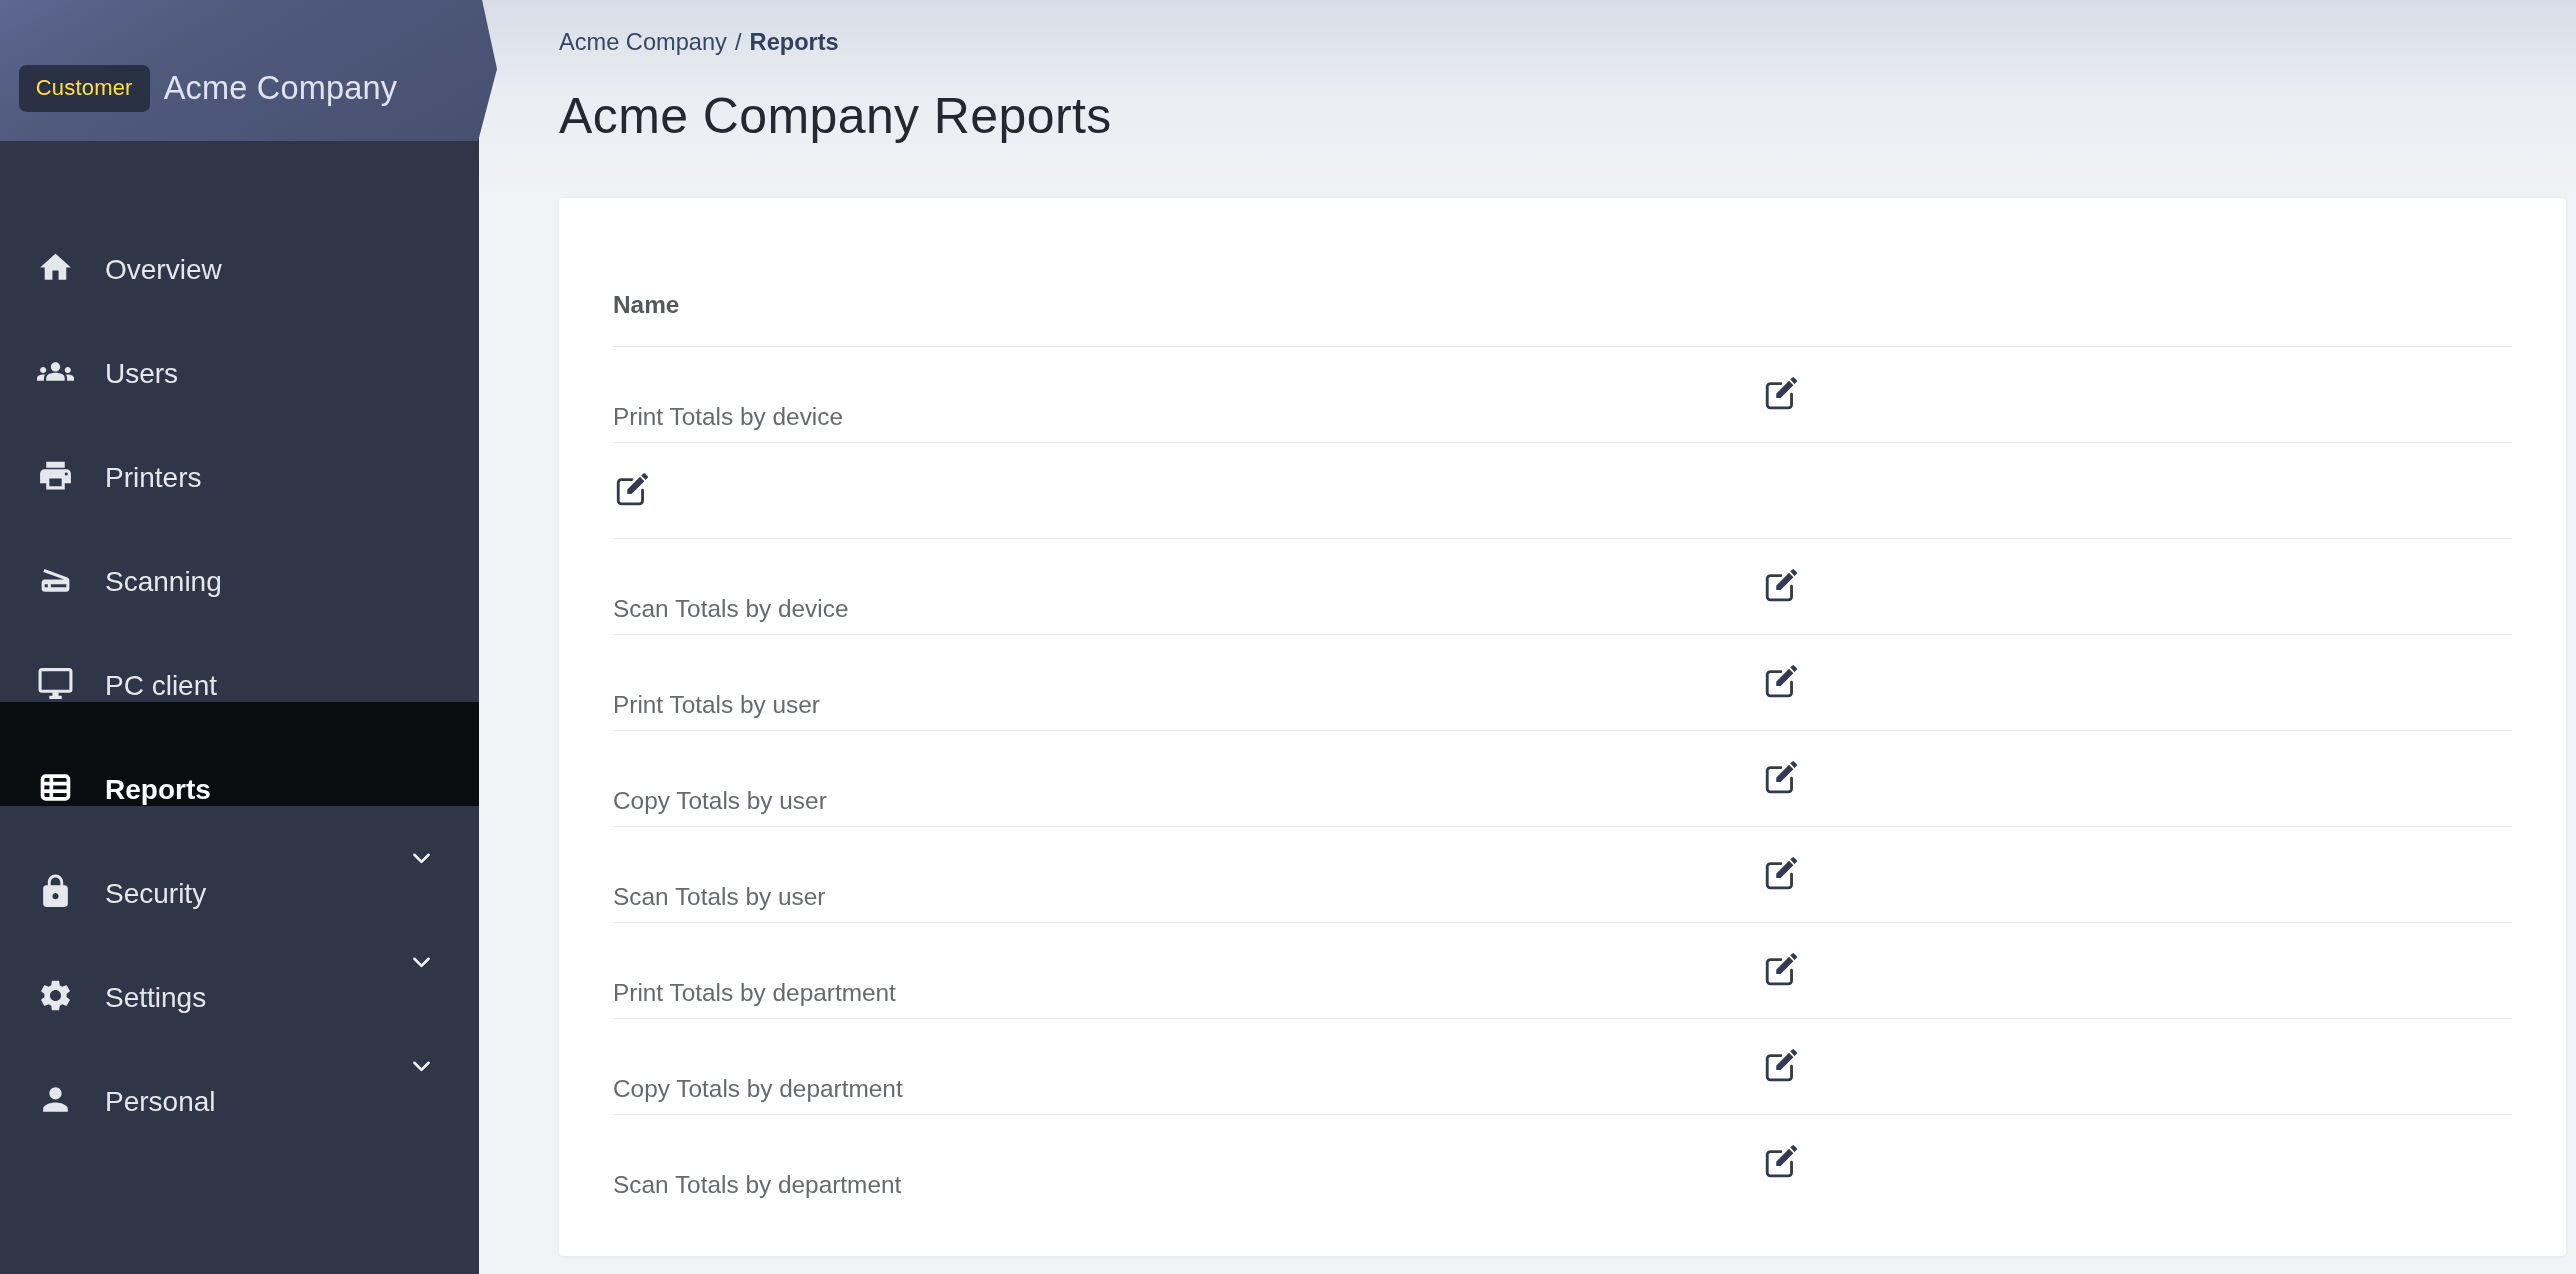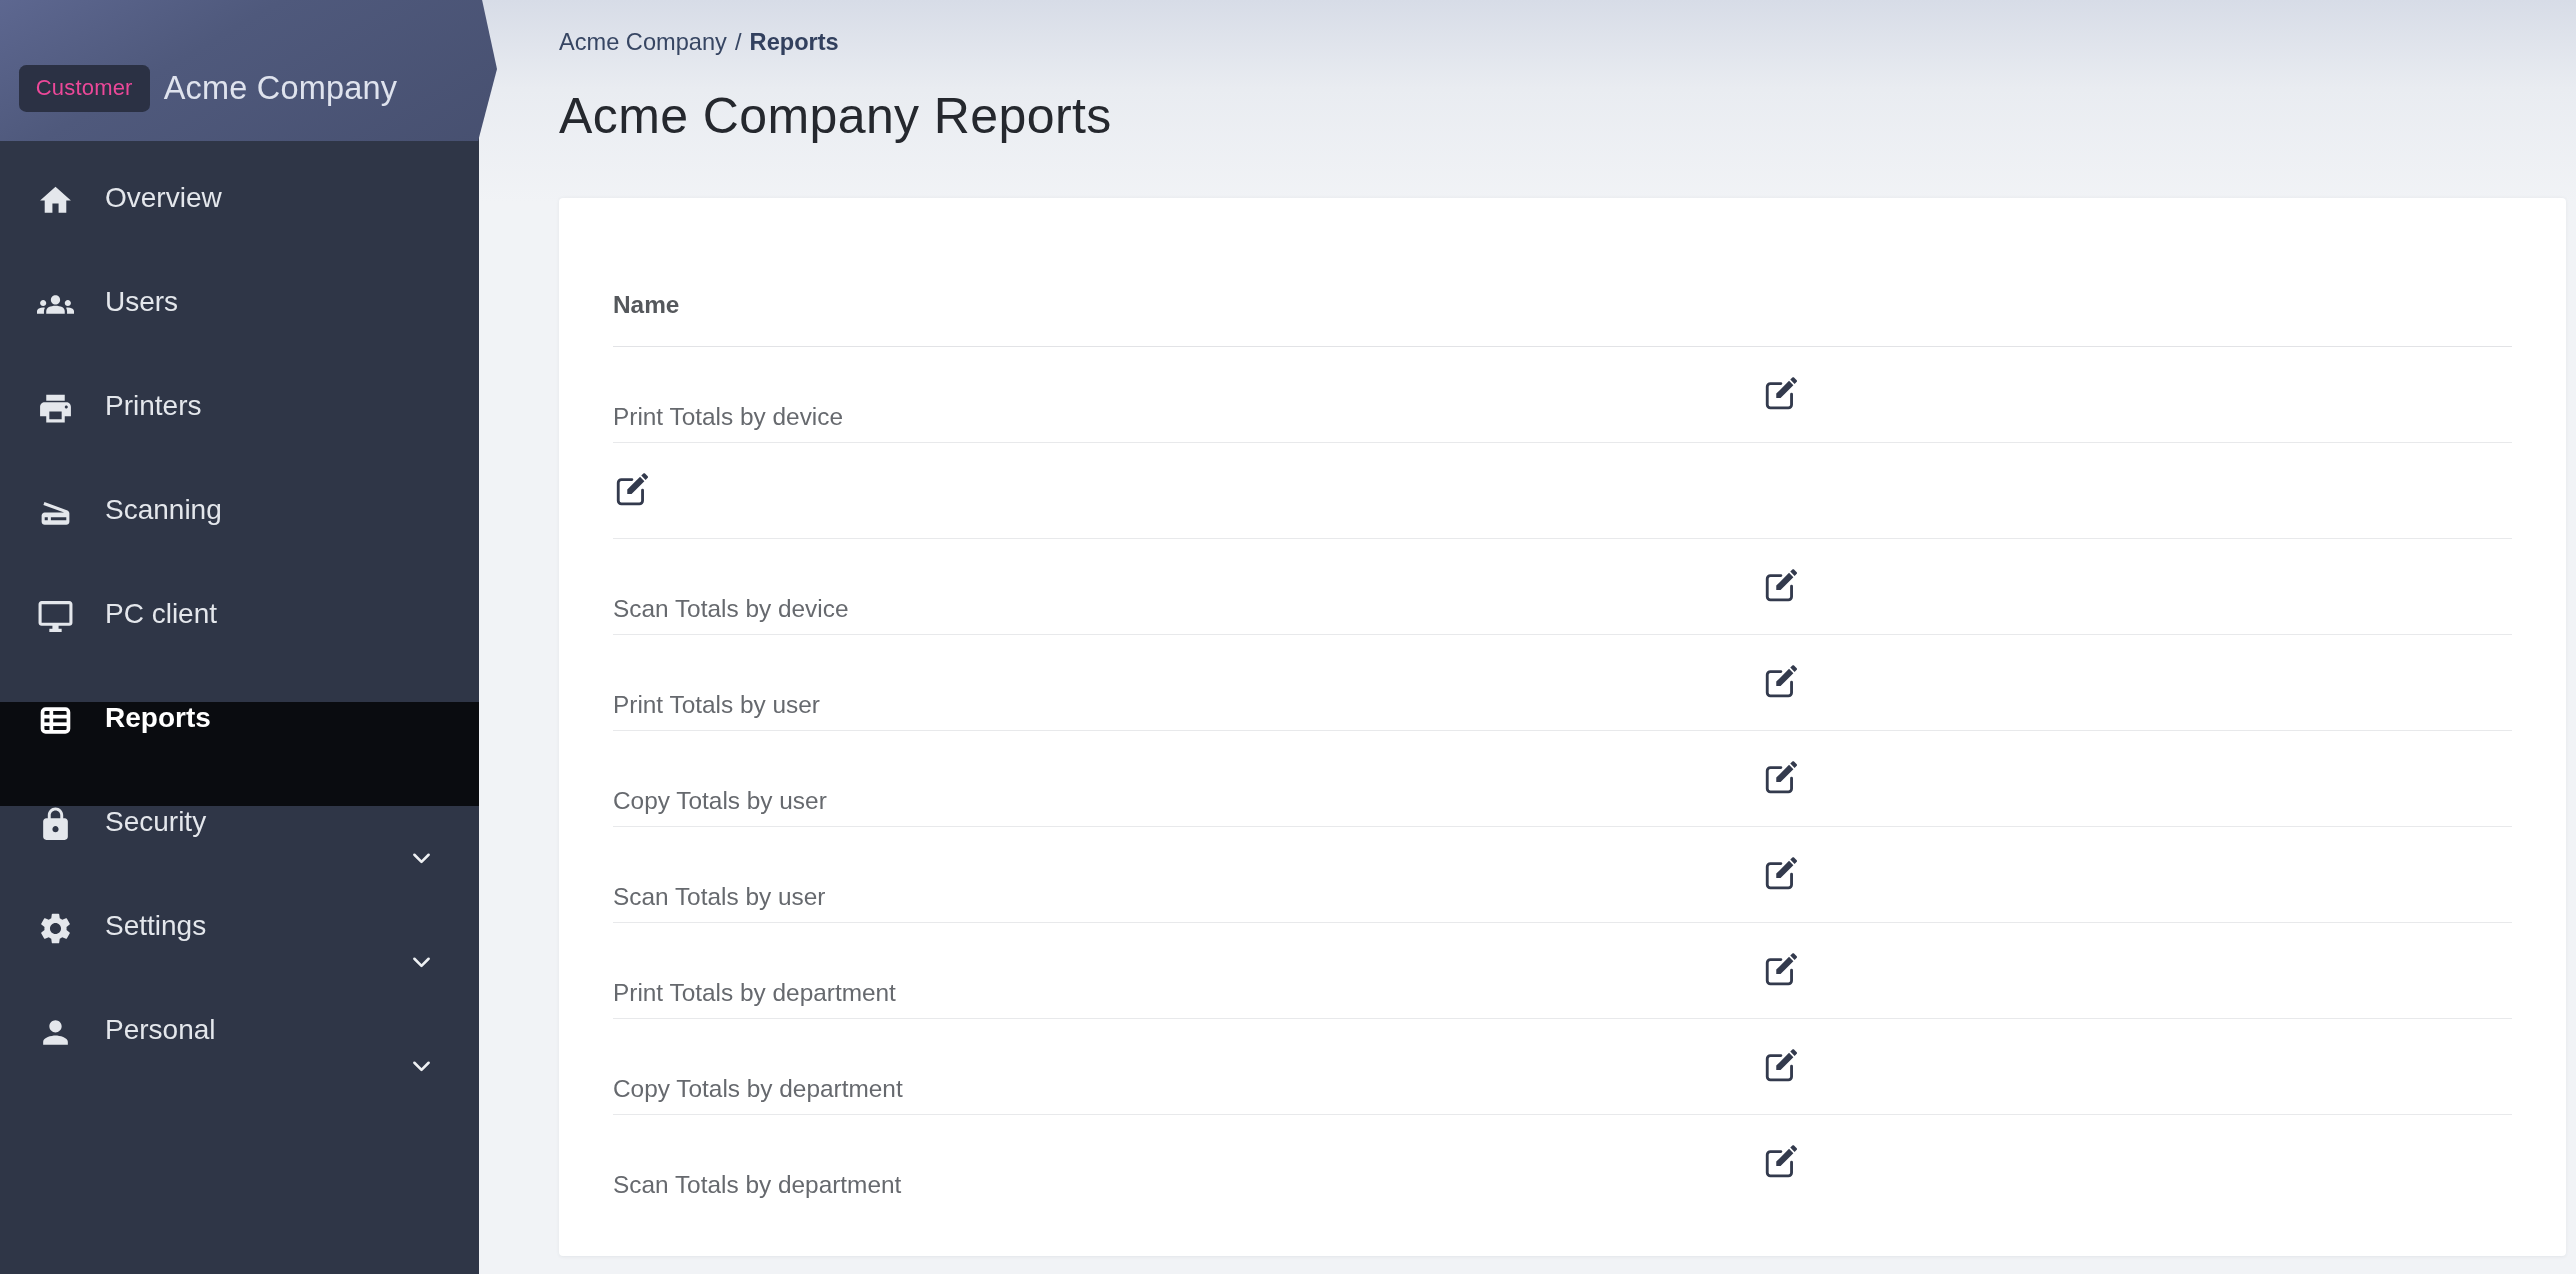--- a/index.html
+++ b/index.html
@@ -20,32 +20,32 @@
     position: absolute; left: 0; top: 0; width: 497px; height: 141px;
     background: linear-gradient(150deg, #5d6790 0%, #4f597c 38%, #475070 100%);
     clip-path: polygon(0 0, 97% 0, 100% 49%, 96.2% 100%, 0 100%);
     z-index: 3;
   }
   .banner-inner {
     position: absolute; left: 18.7px; top: 65px; height: 47px;
     display: flex; align-items: center; gap: 14px;
   }
   .customer-badge {
-    background: #2b3144; color: #ec4899;
+    background: #2b3144; color: #fde047;
     font-size: 22px; line-height: 1;
     padding: 12.2px 17px 13px 17px; border-radius: 7.3px;
     letter-spacing: 0.2px;
   }
   .company-name {
     color: #dfe3ee; font-size: 32.5px; letter-spacing: 0.2px;
   }
 
   .nav { position: absolute; top: 141px; left: 0; right: 0; padding-top: 41px; }
   .nav-item {
-    height: 104px; display: flex; align-items: flex-start;
+    height: 104px; display: flex; align-items: flex-end;
     padding-left: 37px; position: relative;
     color: #e4e7ec; font-size: 28px; cursor: pointer;
   }
   .nav-item .nav-icon { width: 37px; height: 37px; flex: 0 0 37px; margin-right: 31px; display: flex; align-items: center; justify-content: center; }
   .nav-item .nav-icon svg { width: 37px; height: 37px; display: block; }
   .nav-item.selected {
     background: #0a0c10; color: #ffffff; font-weight: bold;
   }
   .chevron { position: absolute; right: 42px; top: 50%; transform: translateY(-50%); width: 31px; height: 31px; color: #eef0f3; }
   .chevron svg { width: 31px; height: 31px; display: block; }

